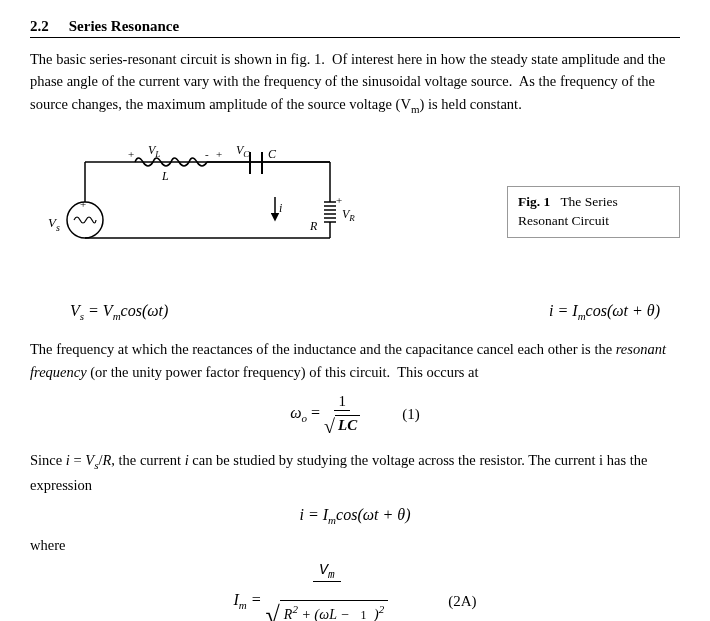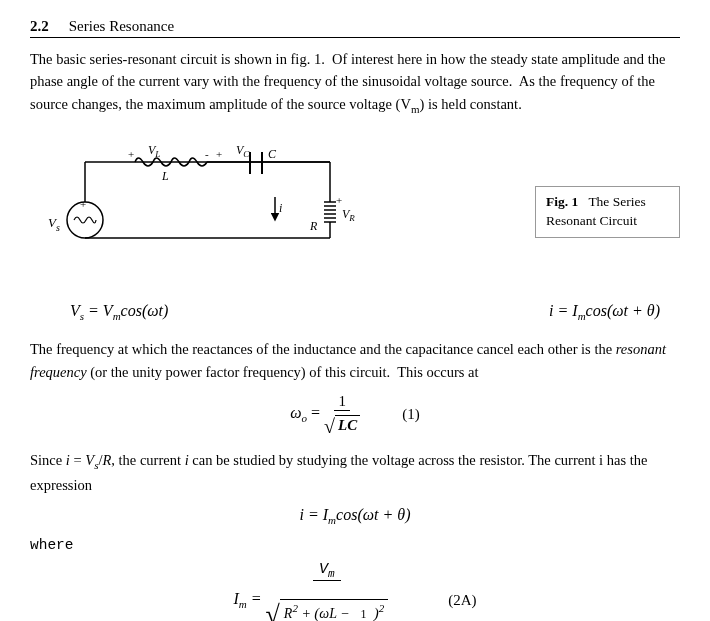--- a/index.html
+++ b/index.html
@@ -18,21 +18,21 @@
       gap: 20px;
       margin-bottom: 10px;
       border-bottom: 1.5px solid #000;
       padding-bottom: 2px;
     }
     .section-number {
       font-weight: bold;
       font-size: 15px;
     }
     .section-title {
-      font-weight: normal;
+      font-weight: bold;
       font-size: 15px;
     }
     .intro-text {
       font-size: 14.5px;
       line-height: 1.55;
       margin-bottom: 14px;
     }
     .circuit-area {
       display: flex;
       align-items: center;
@@ -47,21 +47,21 @@
     }
     .circuit-svg {
       width: 380px;
       height: 155px;
     }
     .fig-caption {
       border: 1px solid #999;
       padding: 6px 10px;
       font-size: 13.5px;
       line-height: 1.4;
-      width: 145px;
+      width: 173px;
       margin-left: 10px;
     }
     .fig-caption .fig-label {
       font-weight: bold;
     }
     .equations-row {
       display: flex;
       justify-content: space-between;
       align-items: center;
       margin: 10px 0 16px 0;
@@ -111,21 +111,20 @@
     }
     .center-eq {
       text-align: center;
       font-size: 16px;
       font-style: italic;
       margin: 8px 0 10px 0;
     }
     .where-line {
       font-size: 14.5px;
       margin-bottom: 8px;
-      font-family: Liberation Mono, monospace;
     }
     .Im-formula-block {
       display: flex;
       align-items: center;
       justify-content: center;
       margin-top: 6px;
       gap: 60px;
     }
     .Im-eq {
       display: flex;

